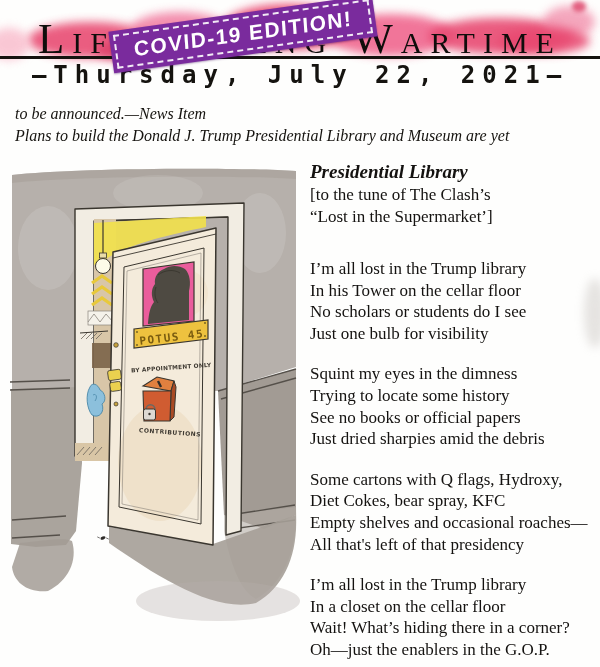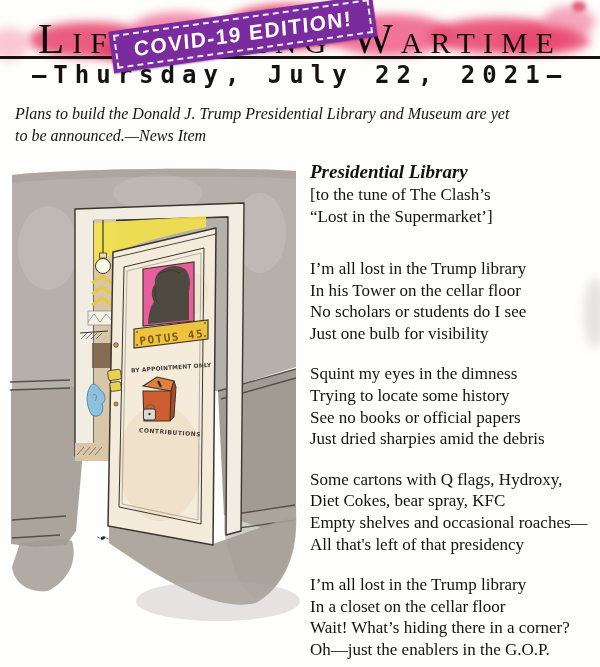--- a/index.html
+++ b/index.html
@@ -87,22 +87,22 @@
   <div class="title">Life During Wartime</div>
   <div class="title-rule"></div>
   <div class="banner">
     <div class="banner-inner"></div>
     <div class="banner-text">COVID-19 EDITION!</div>
   </div>
   <div class="dateline">—Thursday, July 22, 2021—</div>
 </div>
 
 <div class="intro">
+  <div>to be announced.—News Item</div>
   <div>Plans to build the Donald J. Trump Presidential Library and Museum are yet</div>
-  <div>to be announced.—News Item</div>
 </div>
 
 <div class="edge-smudge"></div>
 
 <div class="illo">
 <svg width="292" height="504" viewBox="0 0 292 504">
 
   <g>
     <path d="M4,12 C60,5 230,4 288,8 L288,204 L210,228 L62,226 L4,227 Z" fill="#b6b0ab"></path>
     <path d="M4,12 C60,5 230,4 288,8 L288,16 C230,12 60,13 4,20 Z" fill="#a59e97" opacity="0.55"></path>

